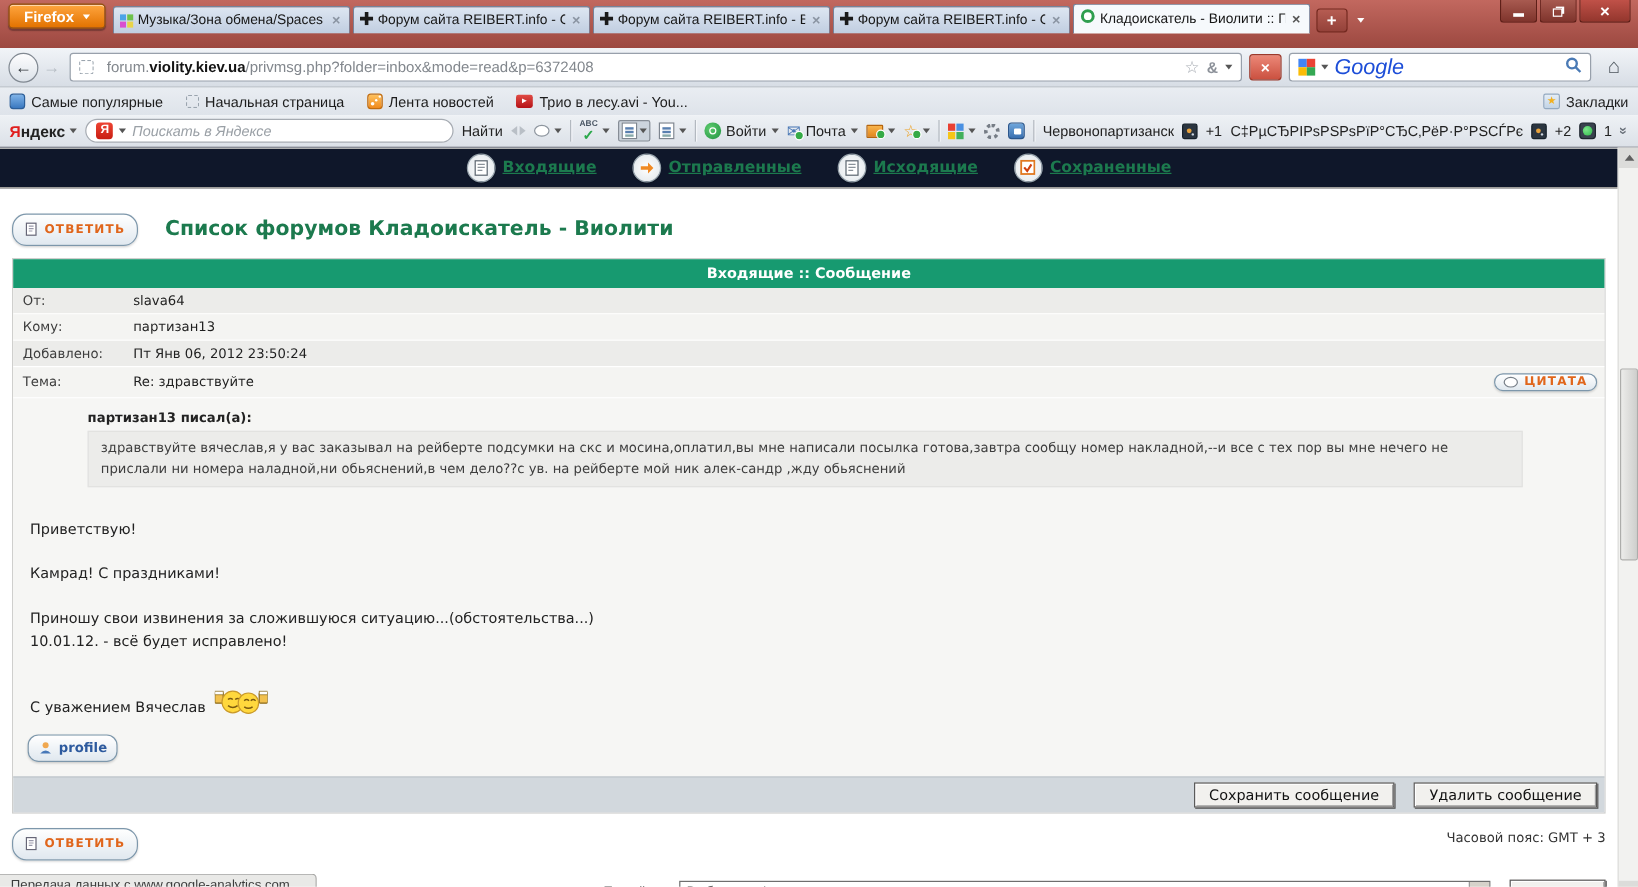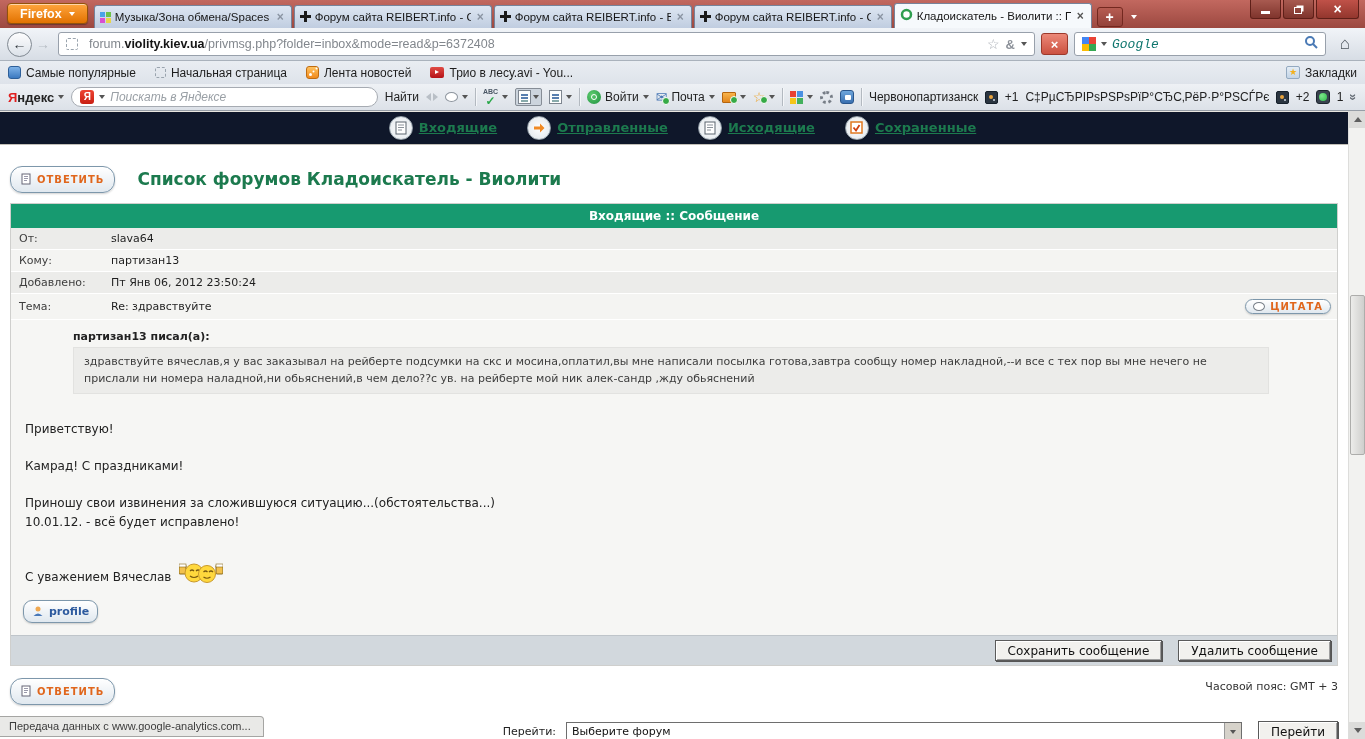--- a/index.html
+++ b/index.html
@@ -1,20 +1,20 @@
 <!DOCTYPE html>
 <html><head>
 <meta charset="utf-8">
 <style>
   * { margin:0; padding:0; box-sizing:border-box; }
   html,body { width:1365px; height:739px; overflow:hidden; }
   body { font-family:"Liberation Sans", sans-serif; background:#fff; }
 
   
-  .titlebar { height:28px; background:linear-gradient(#c2685f,#9c4840); display:flex; align-items:flex-start; }
+  .titlebar { height:40px; background:linear-gradient(#c2685f,#9c4840); display:flex; align-items:flex-start; }
   .fx-btn { margin:3px 0 0 7px; height:21px; padding:0 12px; border-radius:4px;
     background:linear-gradient(#ffa53e,#e27200); border:1px solid #92520a; color:#fff;
     font-weight:bold; font-size:12.5px; display:flex; align-items:center; gap:7px;
     box-shadow:inset 0 1px 0 rgba(255,255,255,.55), 0 1px 1px rgba(0,0,0,.3); }
   .caret { width:0; height:0; border-left:3.5px solid transparent; border-right:3.5px solid transparent; border-top:4px solid #fff; }
   .caret.dark { border-top-color:#555; }
   .tabs { display:flex; align-items:flex-end; height:28px; margin-left:6px; flex:1; min-width:0; }
   .tab { width:198px; height:23px; display:flex; align-items:center; padding:0 5px;
     border:1px solid #76839a; border-bottom:none; border-radius:3px 3px 0 0;
     background:linear-gradient(#dde6f2,#c0cde0); margin-right:2px; }
@@ -44,21 +44,21 @@
   .url-domain { color:#141414; font-weight:bold; }
   .url-right { margin-left:auto; display:flex; align-items:center; gap:6px; }
   .star-glyph { color:#a9aeb5; font-size:14px; }
   .amp-glyph { color:#8c9199; font-size:13px; font-weight:bold; }
   .stop-btn { width:27px; height:22px; border-radius:3px; border:1px solid #9c392b; flex:none;
     background:linear-gradient(#ec8878,#cb5140); display:grid; place-items:center; color:#fff; font-size:13px; font-weight:bold; }
   .searchbox { width:252px; height:24px; background:#fff; border:1px solid #98a0ab; border-radius:3px;
     display:flex; align-items:center; padding:0 7px; gap:5px; flex:none; }
   .g-logo { display:grid; grid-template-columns:7px 7px; grid-template-rows:7px 7px; gap:0; flex:none; }
   .g-logo i { display:block; }
-  .search-ph { font-size:13px; font-style:italic; color:#0f766e; flex:1;font-family:Liberation Mono, monospace; }
+  .search-ph { font-size:18px; font-style:italic; color:#1d4ed8; flex:1; }
   .mag-icon { flex:none; }
   .home-btn { width:26px; height:24px; display:grid; place-items:center; color:#4d555d; font-size:17px; }
 
   
   .bmbar { height:23px; background:linear-gradient(#e9edf2,#dee3ea); display:flex; align-items:center;
     padding:0 8px; gap:19px; font-size:12px; color:#1d1d1d; }
   .bm-item { display:flex; align-items:center; gap:5px; white-space:nowrap; }
   .bm-ic-popular { width:13px; height:13px; border-radius:3px; background:linear-gradient(#7fb3e8,#3b79c0); border:1px solid #2d5f99; }
   .bm-ic-dashed { width:11px; height:11px; border:1px dashed #9aa4ae; border-radius:2px; }
   .bm-ic-rss { width:13px; height:13px; border-radius:3px; background:linear-gradient(#ffc25e,#f08a1d); border:1px solid #c06c10; position:relative; }

